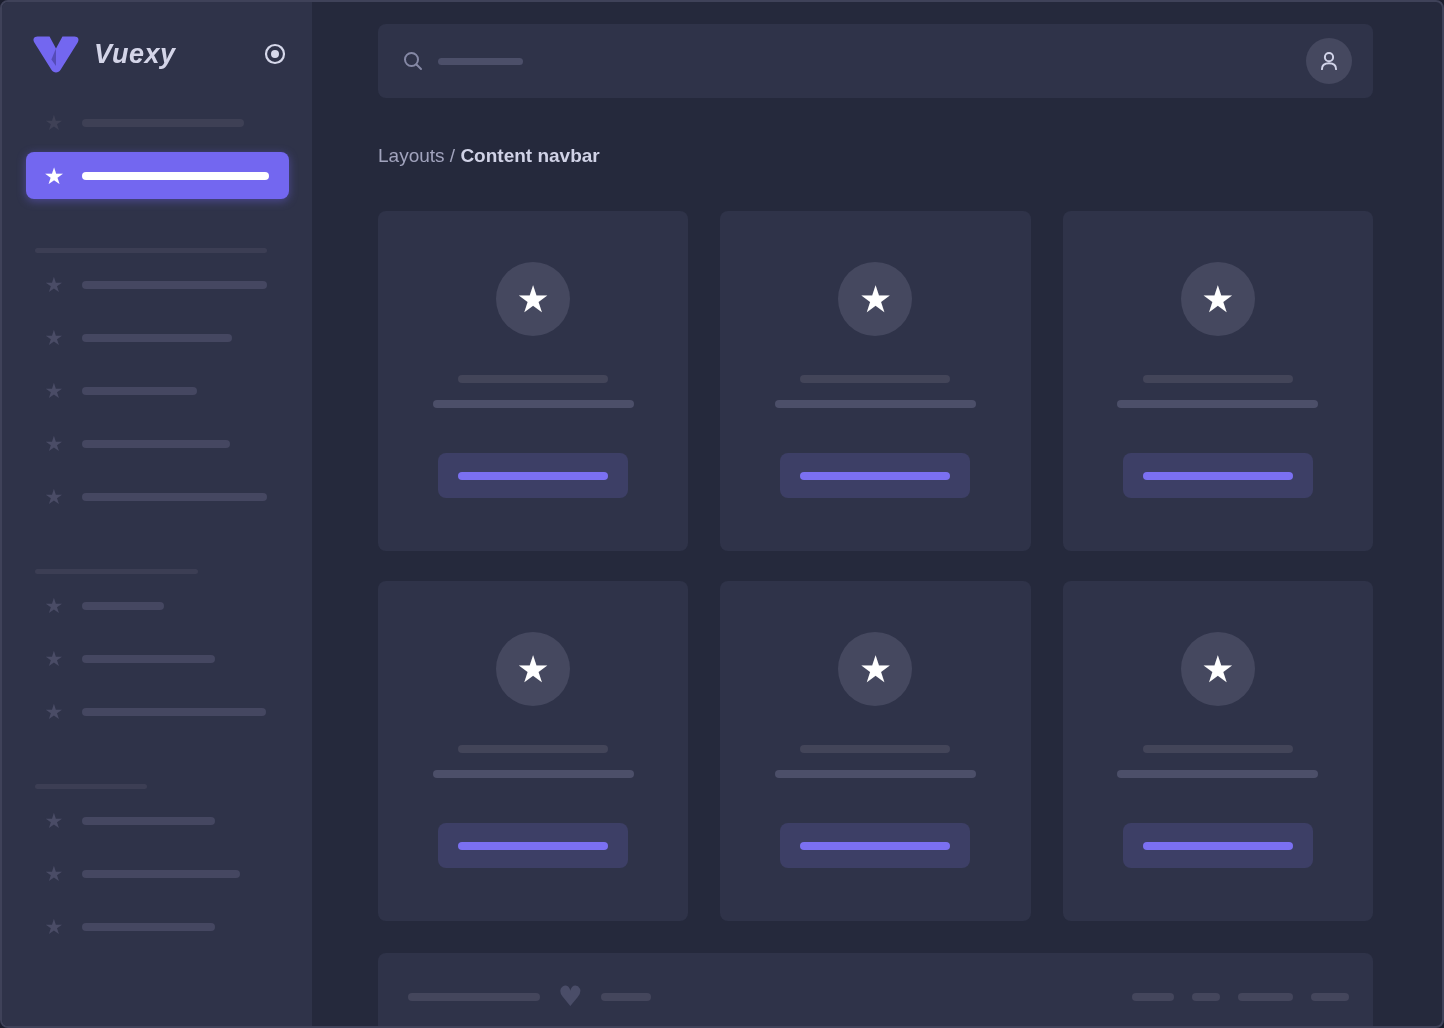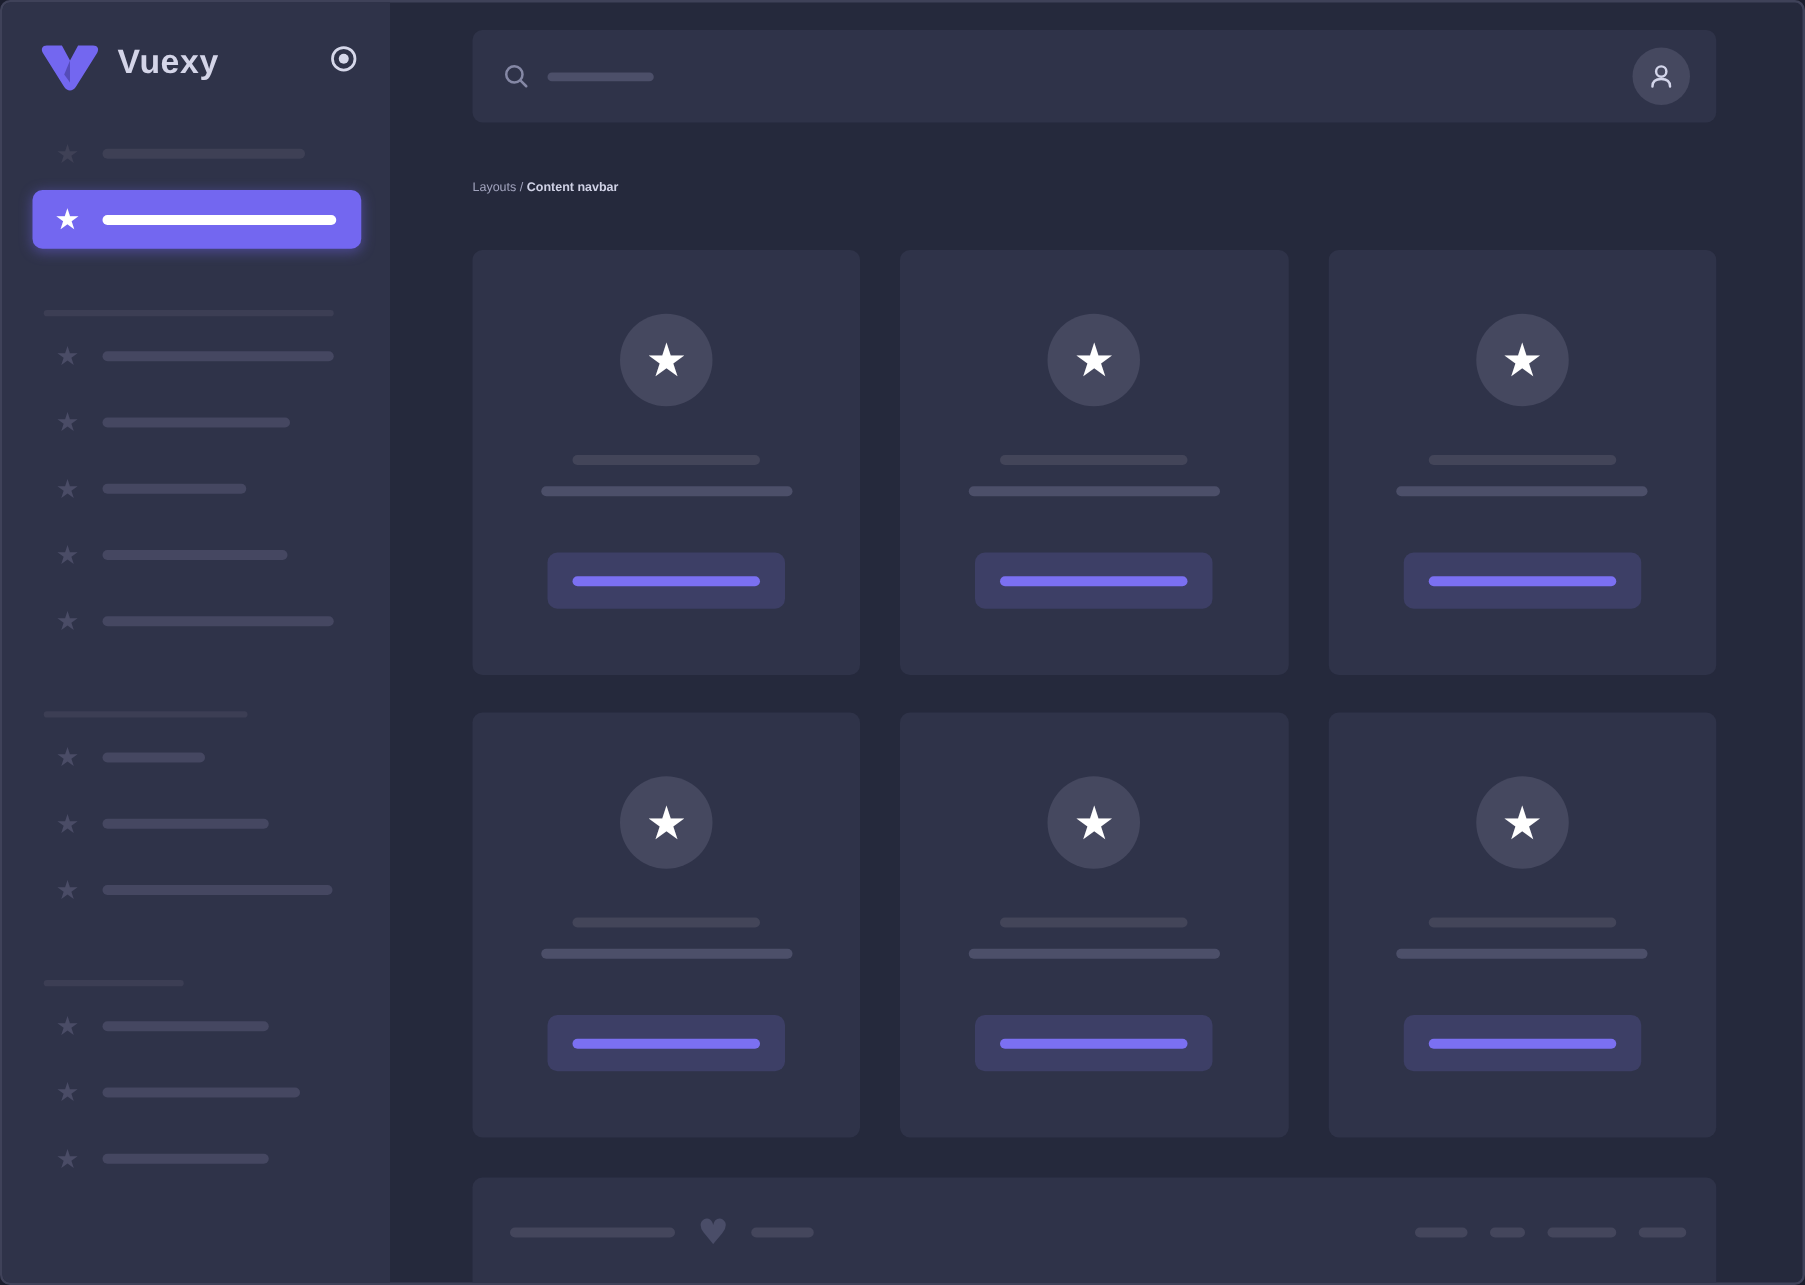--- a/index.html
+++ b/index.html
@@ -27,23 +27,24 @@
     border-radius:8px;
     overflow:hidden;
     display:flex;
   }
   
   .sidebar{
     width:310px;min-width:310px;height:100%;
     background:var(--panel);
   }
   .brand-row{
-    display:flex;align-items:flex-start;
+    display:flex;align-items:center;
     padding:32px 24px 0 30px;
     margin-bottom:37px;
+    font-style:italic;
   }
   .brand-logo{width:48px;height:40px;flex:0 0 auto;}
   .brand-title{
     margin-left:14px;
     font-size:27px;font-weight:bold;letter-spacing:.5px;
     color:var(--text);
   }
   .collapse-toggle{margin-left:auto;width:26px;height:26px;cursor:pointer;display:flex;align-items:center;justify-content:center;}
   .nav-group{display:block;}
   .nav-header{
@@ -95,21 +96,21 @@
   .search-zone{display:flex;align-items:center;flex:1;cursor:text;}
   .search-bar{width:85px;height:7px;border-radius:4px;background:var(--skel-light);margin-left:14px;}
   .user-btn{
     width:46px;height:46px;border-radius:50%;
     background:var(--circle);
     display:flex;align-items:center;justify-content:center;
     cursor:pointer;
   }
   .breadcrumb{
     margin-top:47px;
-    font-size:10px;color:var(--muted);
+    font-size:19px;color:var(--muted);
   }
   .breadcrumb .current{font-weight:bold;color:#d0d2e6;}
   .cards-grid{
     margin-top:44px;
     display:grid;
     grid-template-columns:repeat(3,1fr);
     gap:30px 32px;
   }
   .card{
     height:340px;border-radius:8px;

